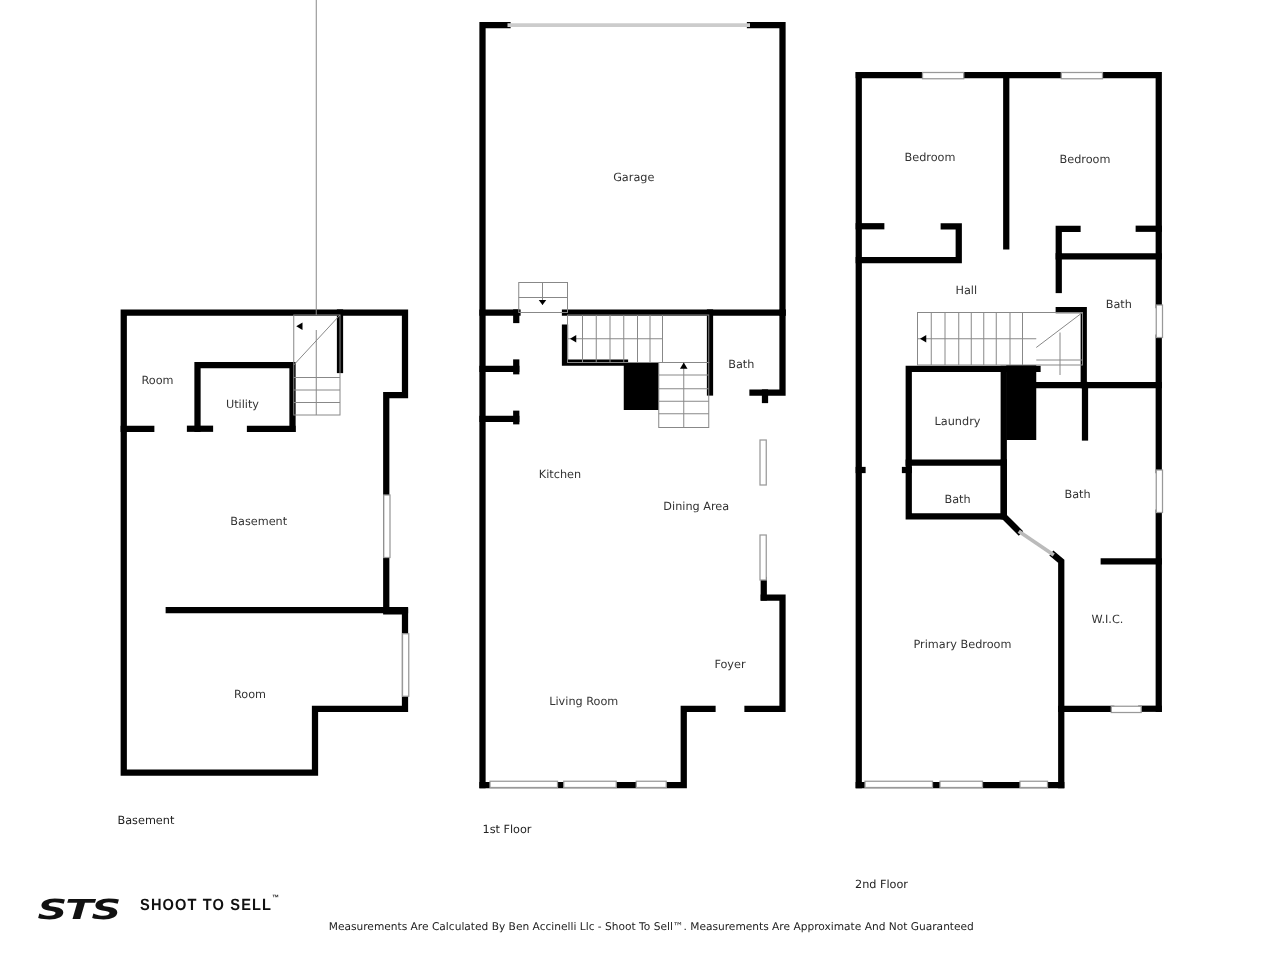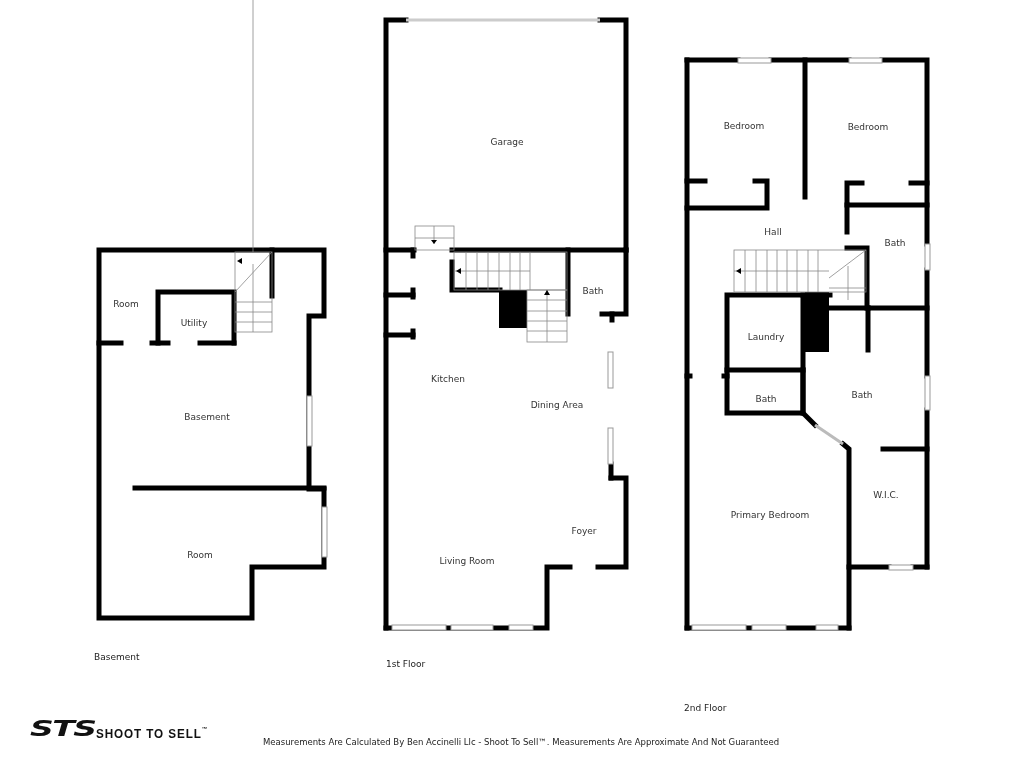--- a/index.html
+++ b/index.html
@@ -1,20 +1,20 @@
 <!DOCTYPE html>
 <html><head>
 <meta charset="utf-8">
 <style>
   html,body{margin:0;padding:0;background:#ffffff;}
   body{width:1024px;height:768px;position:relative;overflow:hidden;font-family:"DejaVu Sans","Liberation Sans",sans-serif;}
   svg.plan{position:absolute;left:0;top:0;}
   .lbl{font-family:"DejaVu Sans","Liberation Sans",sans-serif;font-size:9px;fill:#333333;}
   .floor-label{position:absolute;font-size:9px;color:#222222;}
-  .logo{position:absolute;left:30px;top:716px;display:flex;align-items:flex-end;gap:4px;}
+  .logo{position:absolute;left:30px;top:716px;display:flex;align-items:flex-start;gap:20px;}
   .logo-mark{font-family:"DejaVu Sans","Liberation Sans",sans-serif;font-weight:bold;font-style:italic;font-size:22px;letter-spacing:-1px;color:#111;transform:scaleX(1.5);transform-origin:left center;width:62px;}
   .logo-text{font-family:"Liberation Sans","DejaVu Sans",sans-serif;font-weight:bold;font-size:13px;color:#111;letter-spacing:1px;transform:scaleX(0.9);transform-origin:left center;}
   .logo-tm{font-size:6px;vertical-align:top;}
   .disclaimer{position:absolute;left:263px;top:737px;font-size:8.5px;color:#222;white-space:nowrap;}
 </style>
 </head>
 <body>
 
 <svg class="plan" width="1024" height="768" viewBox="0 0 1024 768">
   <g fill="none" stroke="#000" stroke-width="5" stroke-linecap="square">

